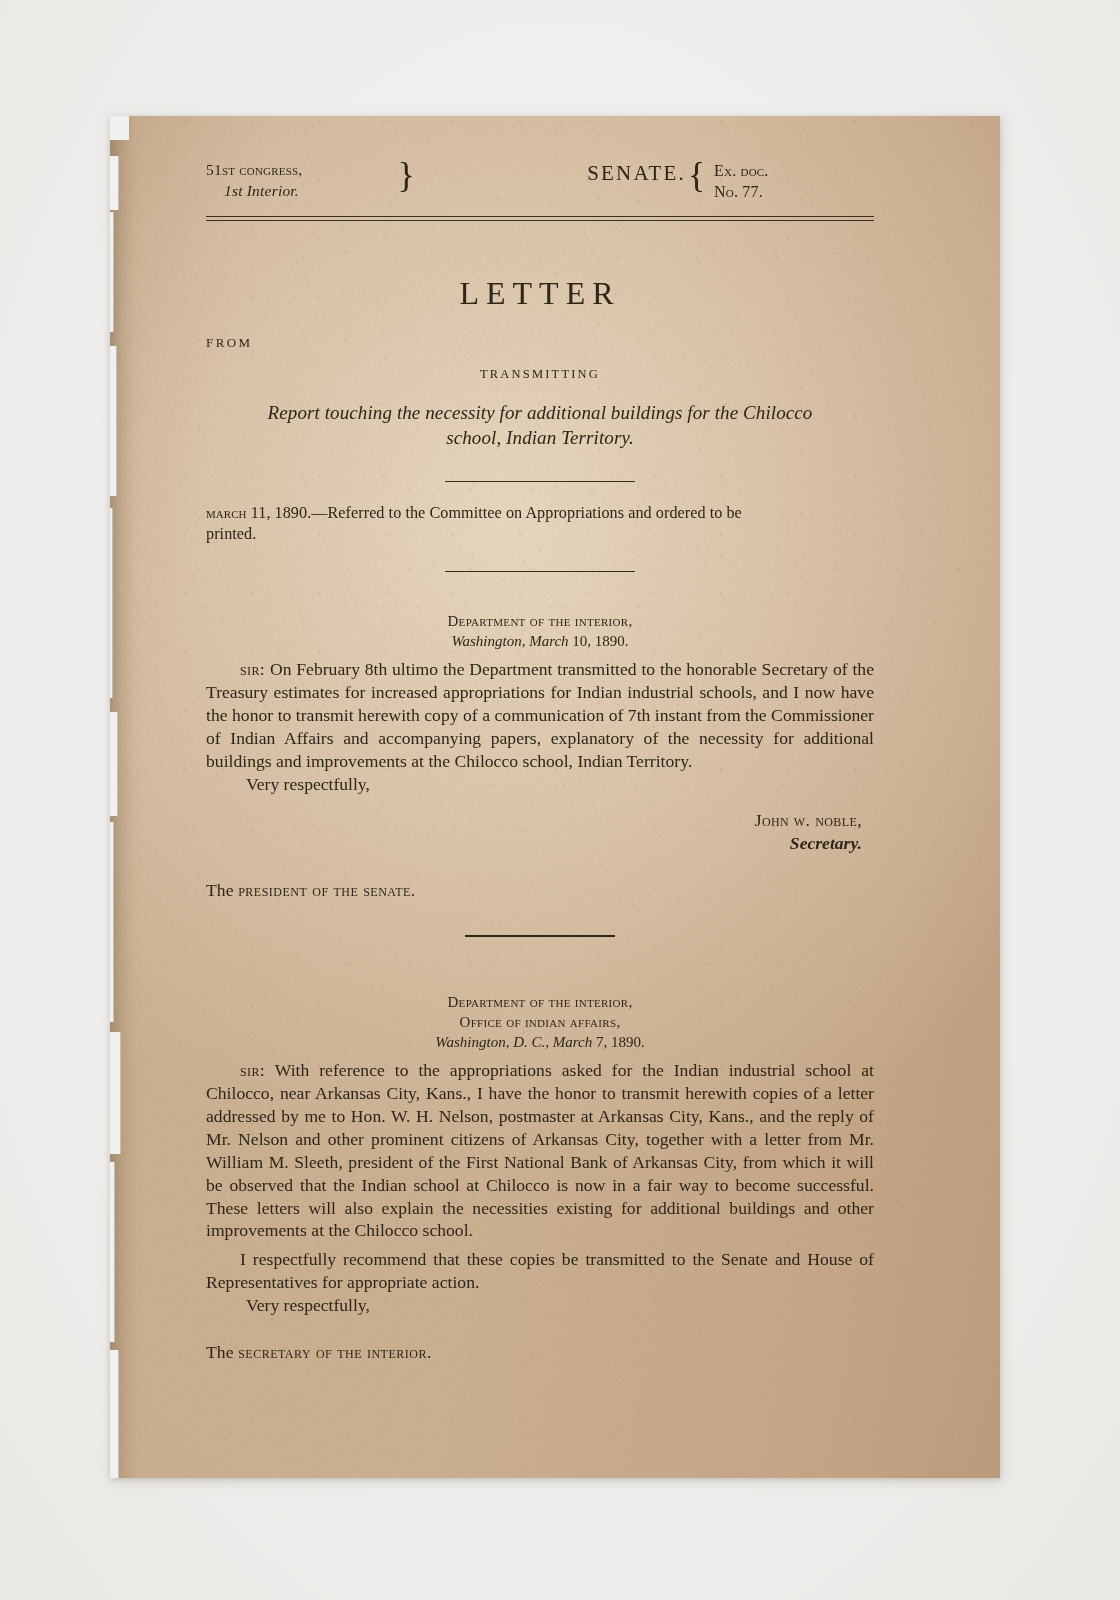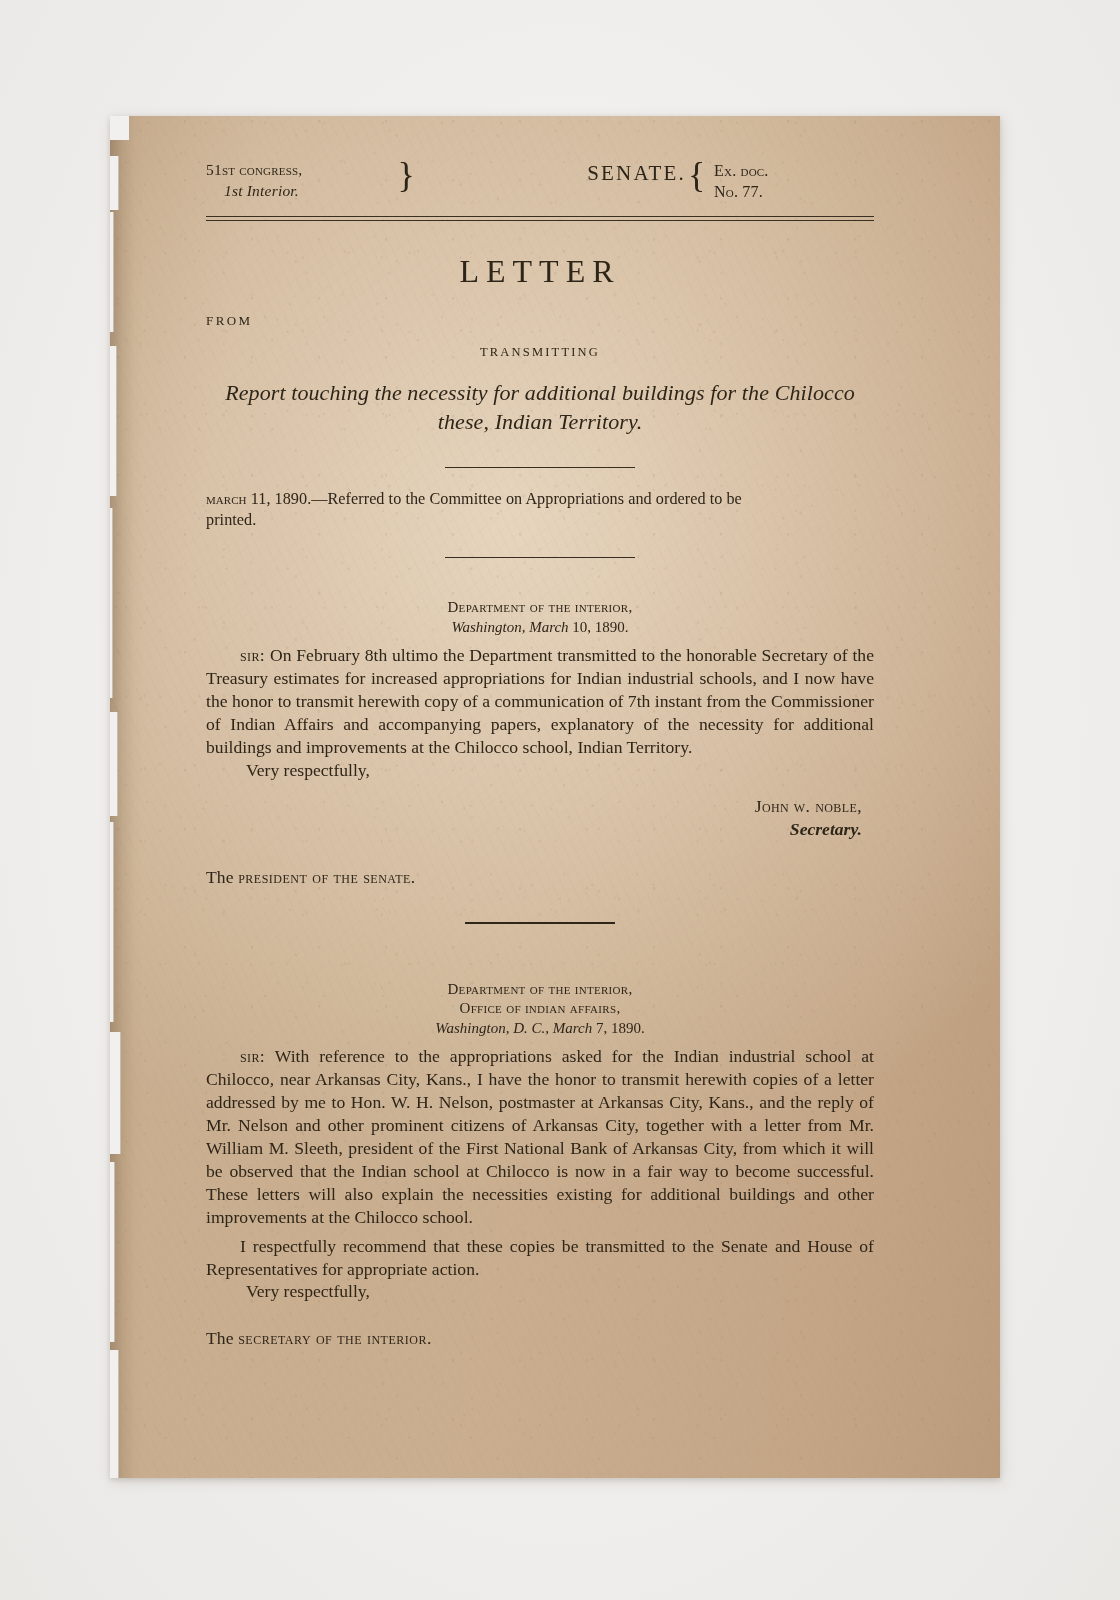--- a/index.html
+++ b/index.html
@@ -157,21 +157,21 @@
     border-top: 1.4px solid #3a3022;
     border-bottom: 1.2px solid #3a3022;
     height: 3px;
   }
 
   
   .t-letter {
     text-align: center;
     font-size: 32px;
     letter-spacing: 7px;
-    margin-top: 32px;
+    margin-top: 54px;
     font-weight: 400;
   }
   .t-from {
     font-size: 13px;
     letter-spacing: 2.4px;
     margin-top: 23px;
     font-variant: small-caps;
     text-transform: uppercase;
   }
   .t-dept {
@@ -186,21 +186,21 @@
   .t-transmitting {
     text-align: center;
     font-size: 12.5px;
     letter-spacing: 2.2px;
     margin-top: 16px;
     text-transform: uppercase;
   }
   .t-subject {
     text-align: center;
     font-style: italic;
-    font-size: 22px;
+    font-size: 19px;
     line-height: 1.36;
     margin-top: 18px;
     letter-spacing: .1px;
   }
 
   .rule-short {
     width: 190px;
     margin: 30px auto 0;
     border-top: 1.6px solid #362c1f;
   }
@@ -315,21 +315,21 @@
         <div class="r2">No. 77.</div>
       </div>
     </div>
     <div class="rule-double"></div>
 
     <div class="t-letter">LETTER</div>
     <div class="t-from">FROM</div>
     <div class="t-transmitting">TRANSMITTING</div>
     <div class="t-subject">
       <span>Report touching the necessity for additional buildings for the Chilocco</span><br>
-      <span>these, Indian Territory.</span>
+      <span>school, Indian Territory.</span>
     </div>
 
     <div class="rule-short"></div>
 
     <div class="referral">
       <span class="date">March 11, 1890.</span><span>—Referred to the Committee on Appropriations and ordered to be</span><br>
       <span>printed.</span>
     </div>
 
     <div class="rule-short tight"></div>

